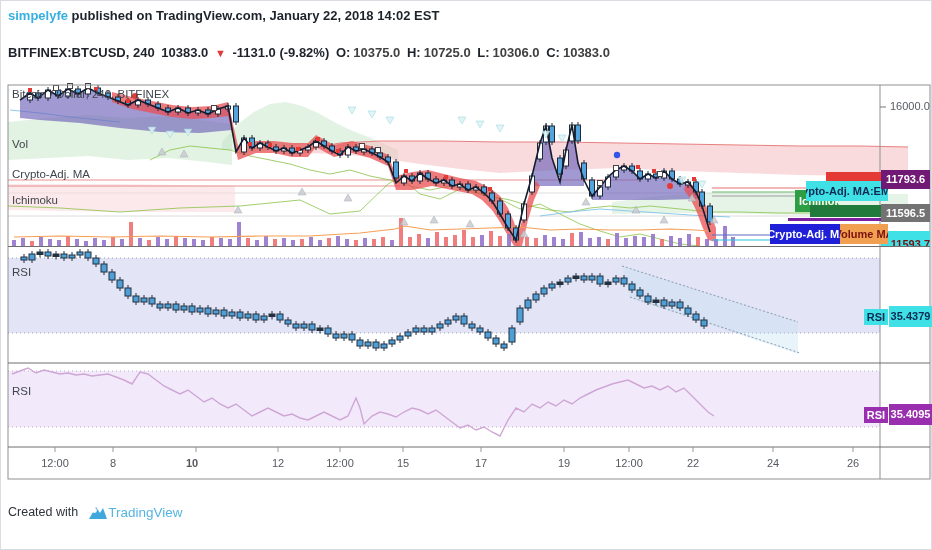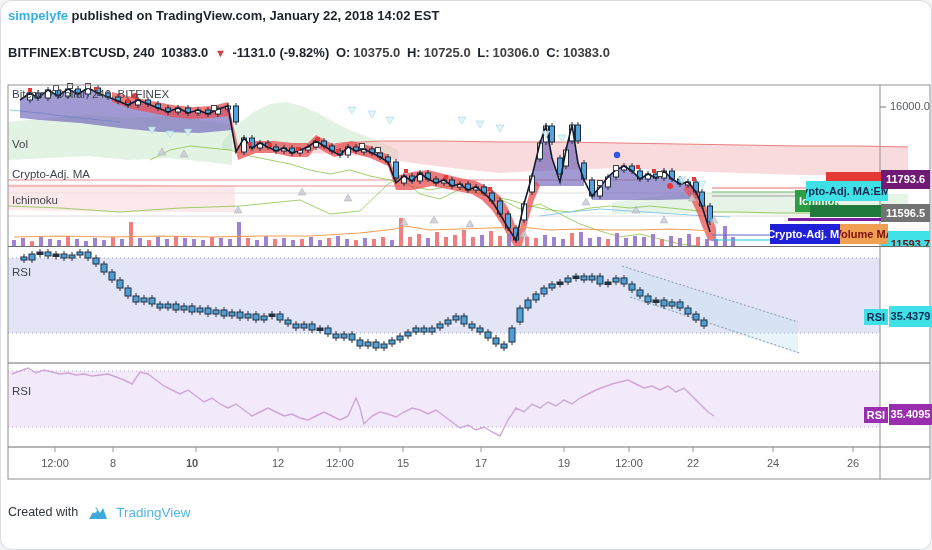--- a/index.html
+++ b/index.html
@@ -1,17 +1,17 @@
 <!DOCTYPE html>
 <html><head>
 <meta charset="utf-8">
 <style>
   html,body{margin:0;padding:0;background:#f4f4f4;}
   .stage{position:relative;width:932px;height:550px;background:#ffffff;overflow:hidden;
-         font-family:"Liberation Sans",sans-serif;border-radius:12px;
+         font-family:"Liberation Sans",sans-serif;border-radius:0;
          box-shadow:inset 0 0 0 1px #d9dce0;margin:0 auto;}
   .abs{position:absolute;}
   svg#chart-svg{position:absolute;left:0;top:0;}
   
   .hdr1{left:8px;top:8px;font-size:13px;font-weight:bold;color:#1e232b;white-space:nowrap;}
   .hdr1 .u{color:#36b0e0;cursor:pointer;}
   .hdr2{left:8px;top:45px;font-size:13px;font-weight:bold;color:#1e232b;white-space:nowrap;}
   .hdr2 .red{color:#404040;}
   .hdr2 .tri{color:#e03b3b;font-size:11px;}
   .hdr2 span{margin-right:3px;}
@@ -44,21 +44,21 @@
   #bdg-rsi1-val{left:889px;top:306px;width:43px;height:21px;background:#3fe0e6;color:#0d2b52;z-index:6;}
   #bdg-rsi2-chip{left:864px;top:407px;width:24px;height:16px;background:#992fae;color:#fff;z-index:6;}
   #bdg-rsi2-val{left:889px;top:404px;width:43px;height:21px;background:#992fae;color:#fff;z-index:6;}
   
   #time-axis{left:8px;top:447px;width:872px;height:32px;cursor:ew-resize;padding-left:8px;}
   #price-axis{left:880px;top:85px;width:50px;height:362px;cursor:ns-resize;}
   .time-label{position:absolute;top:10px;width:44px;margin-left:-22px;text-align:center;
               font-size:11px;color:#55595f;}
   
   #footer{left:8px;top:503px;display:flex;align-items:center;font-size:12.5px;color:#30343a;}
-  #tv-brand{color:#55b5e2;font-size:13.5px;margin-left:8px;cursor:pointer;}
+  #tv-brand{color:#55b5e2;font-size:13.5px;margin-left:0;cursor:pointer;}
   #tv-logo{margin-left:10px;}
 </style>
 </head>
 <body>
 
 <div class="stage">
 
   <div class="abs hdr1">
     <span class="u">simpelyfe</span><span> published on TradingView.com, January 22, 2018 14:02 EST</span>
   </div>

